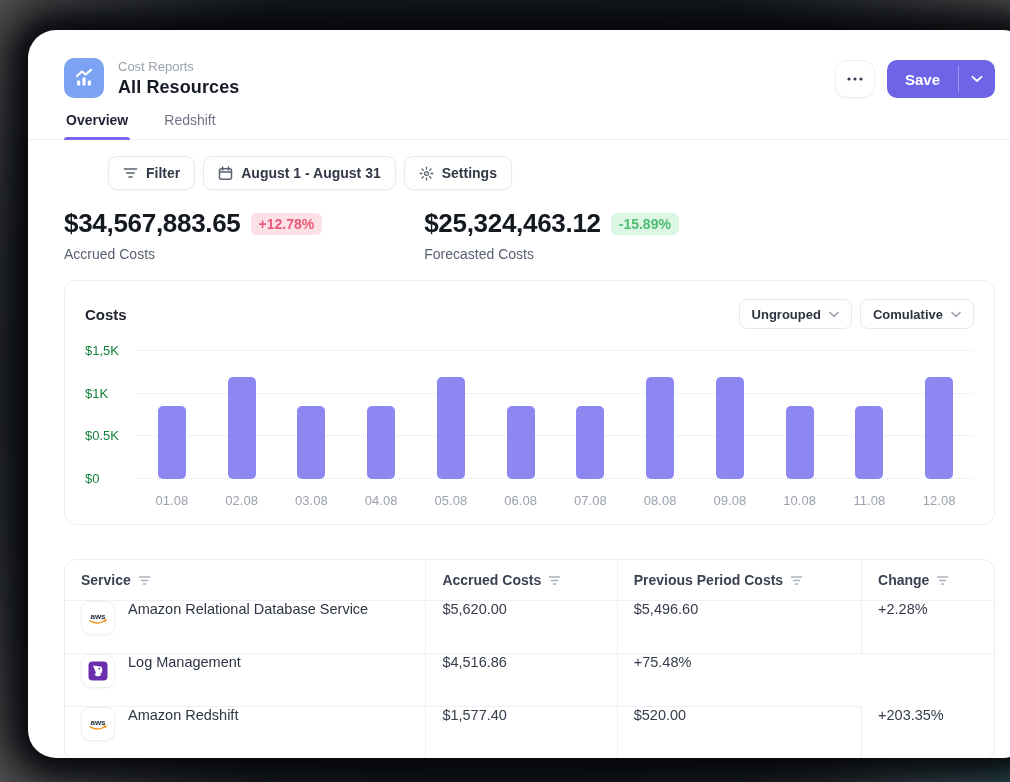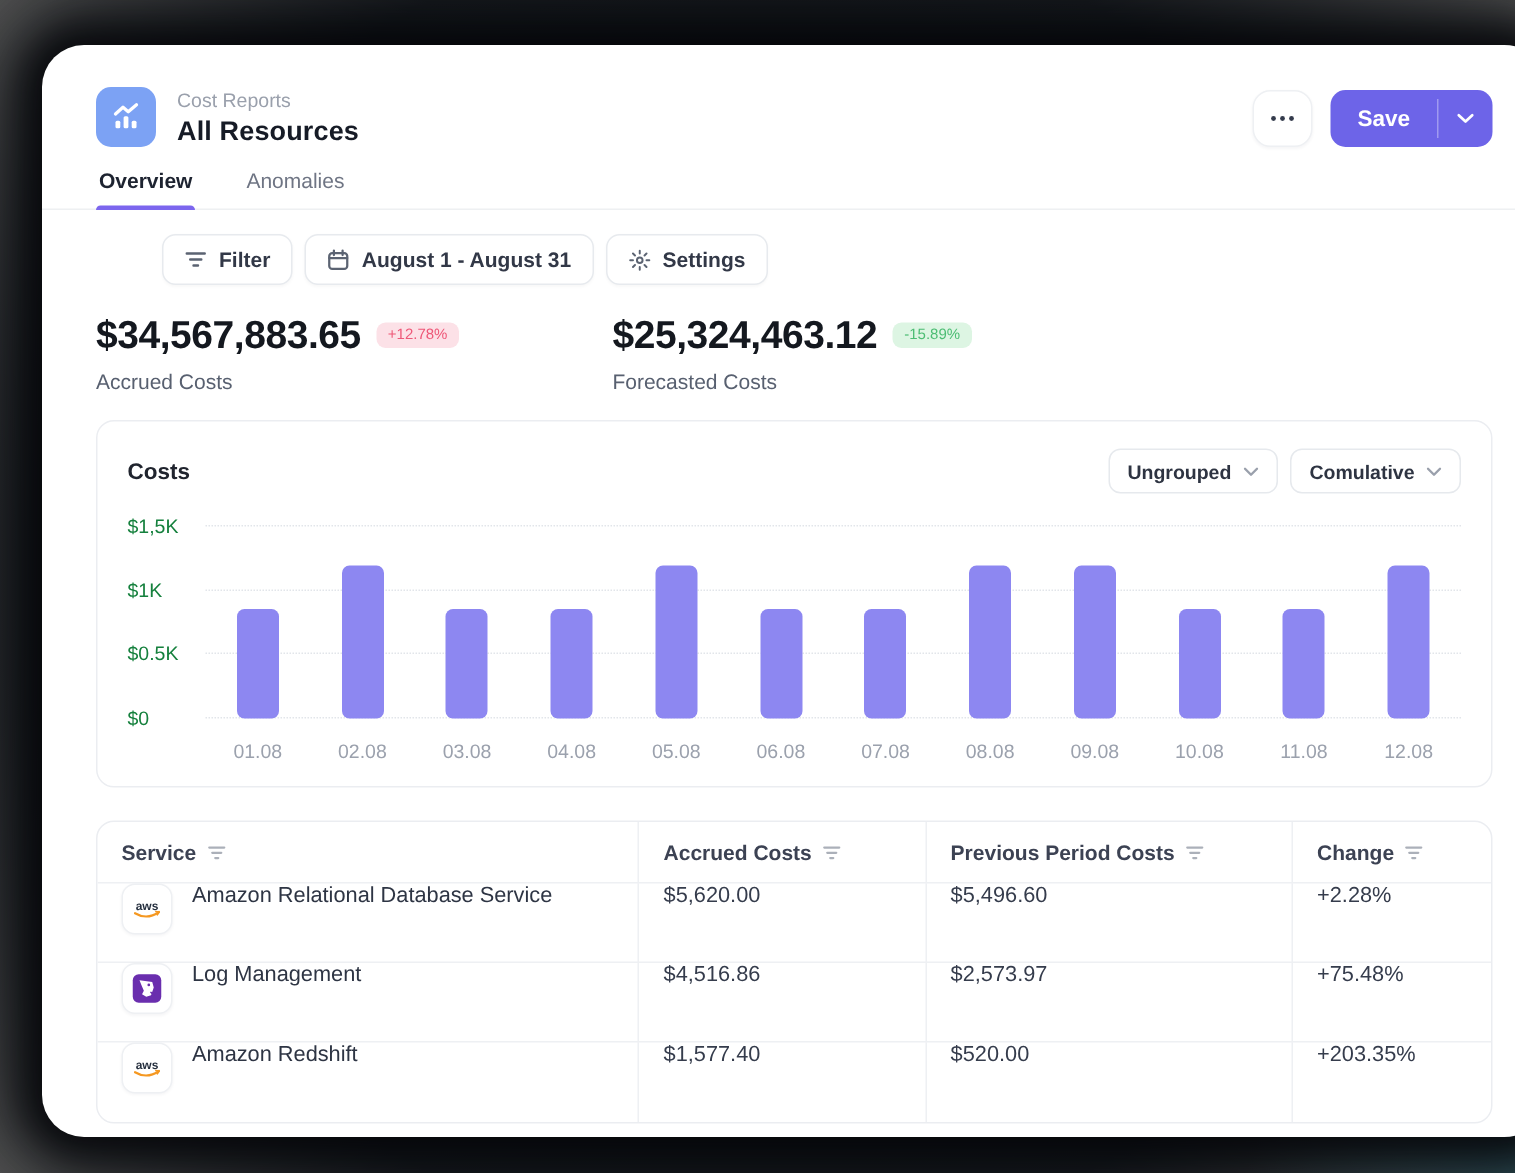--- a/index.html
+++ b/index.html
@@ -51,21 +51,21 @@
   .toolbar { display:flex; gap:8px; padding:16px 36px 0 36px;margin-left:44px; }
   .tool-btn {
     display:flex; align-items:center; gap:8px; height:34px; padding:0 14px;
     border:1px solid #e7eaee; border-radius:9px; background:#fff; cursor:pointer;
     font-size:14px; font-weight:600; color:#323847; box-shadow:0 1px 2px rgba(16,24,40,.03);
   }
   
   .metrics { display:flex; gap:102px; padding:18px 20px 0 36px; }
   .metric-top { display:flex; align-items:center; gap:10px; }
   .metric-value { font-size:26px; font-weight:700; color:#14181f; letter-spacing:-.3px; }
-  .badge { font-size:10px; font-weight:400; border-radius:6px; padding:3px 8px; }
+  .badge { font-size:14px; font-weight:700; border-radius:6px; padding:3px 8px; }
   .badge.up   { background:var(--badge-up-bg,#fce1e7);   color:var(--badge-up-text,#ee5878); }
   .badge.down { background:var(--badge-down-bg,#ddf5e3); color:var(--badge-down-text,#4dbd74); }
   .metric-label { font-size:14px; color:#586070; margin-top:7px; }
   
   .card { margin:0 36px; border:1px solid #ebedf1; border-radius:12px; background:#fff; }
   .chart-card { margin-top:18px; padding:18px 20px 16px 20px; }
   .chart-head { display:flex; align-items:center; justify-content:space-between; }
   .chart-title { font-size:15px; font-weight:700; color:#20242e; }
   .chart-dropdowns { display:flex; gap:8px; }
   .dropdown {
@@ -79,21 +79,21 @@
   .y-tick-label { position:absolute; left:0; font-size:13px; color:#15803d; line-height:14px; }
   .plot-wrap { flex:1; }
   .plot { position:relative; height:128px; }
   .gridline { position:absolute; left:0; right:0; height:0; border-top:1px dotted #e2e5ea; }
   .bar-group { position:absolute; left:0; right:0; top:0; bottom:0; display:flex; }
   .bar-slot { flex:1; display:flex; align-items:flex-end; justify-content:center; }
   .bar { width:28px; background:var(--bar,#8d87f1); border-radius:5px; }
   .x-axis { display:flex; margin-top:14px; }
   .x-tick { flex:1; text-align:center; font-size:13px; color:#9ba1ad; }
   
-  .table-card { margin-top:22px; margin-bottom:16px; overflow:hidden; }
+  .table-card { margin-top:34px; margin-bottom:16px; overflow:hidden; }
   .thead, .tr { display:grid; grid-template-columns:38.9% 20.6% 26.3% 1fr; }
   .th {
     display:flex; align-items:center; gap:7px; height:41px; padding:0 16px;
     font-size:14px; font-weight:600; color:#3c4253; cursor:pointer;
     border-bottom:1px solid #eef0f3;
   }
   .th:not(:last-child), .td:not(:last-child) { border-right:1px solid #eef0f3; }
   .tr:not(:last-child) .td { border-bottom:1px solid #eef0f3; }
   .td { display:flex; height:53px; padding:0 16px; font-size:14.5px; color:#353c4c; }
   .td.service { gap:13px; color:#2e3544; }
@@ -139,21 +139,21 @@
           <svg width="12" height="8" viewBox="0 0 12 8">
             <path d="M1.5 1.8 L6 6 L10.5 1.8" stroke="#fff" stroke-width="1.8" fill="none" stroke-linecap="round" stroke-linejoin="round"></path>
           </svg>
         </div>
       </div>
     </div>
   </div>
 
   <div class="tabs">
     <div class="tab active">Overview</div>
-    <div class="tab">Anomalies</div>
+    <div class="tab">Redshift</div>
   </div>
 
   <div class="toolbar">
     <div class="tool-btn">
       <svg width="15" height="12" viewBox="0 0 15 12">
         <path d="M1.5 2 H13.5 M3.8 6 H11.2 M6 10 H9" stroke="#5b6372" stroke-width="1.6" stroke-linecap="round"></path>
       </svg>
       <span>Filter</span>
     </div>
     <div class="tool-btn">
@@ -326,21 +326,20 @@
               <svg width="20" height="20" viewBox="0 0 20 20">
                 <rect x="0.5" y="0.5" width="19" height="19" rx="4" fill="#6a2eae"></rect>
                 <path d="M5 4.5 l8.5 1.2 1 3.6 -1.8 5.2 -3.2 1 -2.8 -1.6 1.2 -2.4 -1.5 -3.5 z" fill="#fff"></path>
                 <circle cx="11.2" cy="7.6" r="0.9" fill="#6a2eae"></circle>
                 <path d="M12.6 12.6 l2.2 1.8" stroke="#6a2eae" stroke-width="1" stroke-linecap="round"></path>
               </svg>
             </div>
             <span>Log Management</span>
           </div>
           <div class="td">$4,516.86</div>
-          <div class="td">$2,573.97</div>
           <div class="td">+75.48%</div>
         </div>
         <div class="tr">
           <div class="td service">
             <div class="svc-icon">
               <svg width="24" height="18" viewBox="0 0 30 20">
                 <text x="15" y="11" text-anchor="middle" font-size="10" font-weight="bold" fill="#252f3e" font-family="Liberation Sans,sans-serif">aws</text>
                 <path d="M5 13.5 Q15 19.5 25 12.5" stroke="#f59821" stroke-width="1.8" fill="none" stroke-linecap="round"></path>
                 <path d="M25 12.5 l-2.6 -0.4 M25 12.5 l-1.4 2.3" stroke="#f59821" stroke-width="1.4" fill="none" stroke-linecap="round"></path>
               </svg>

